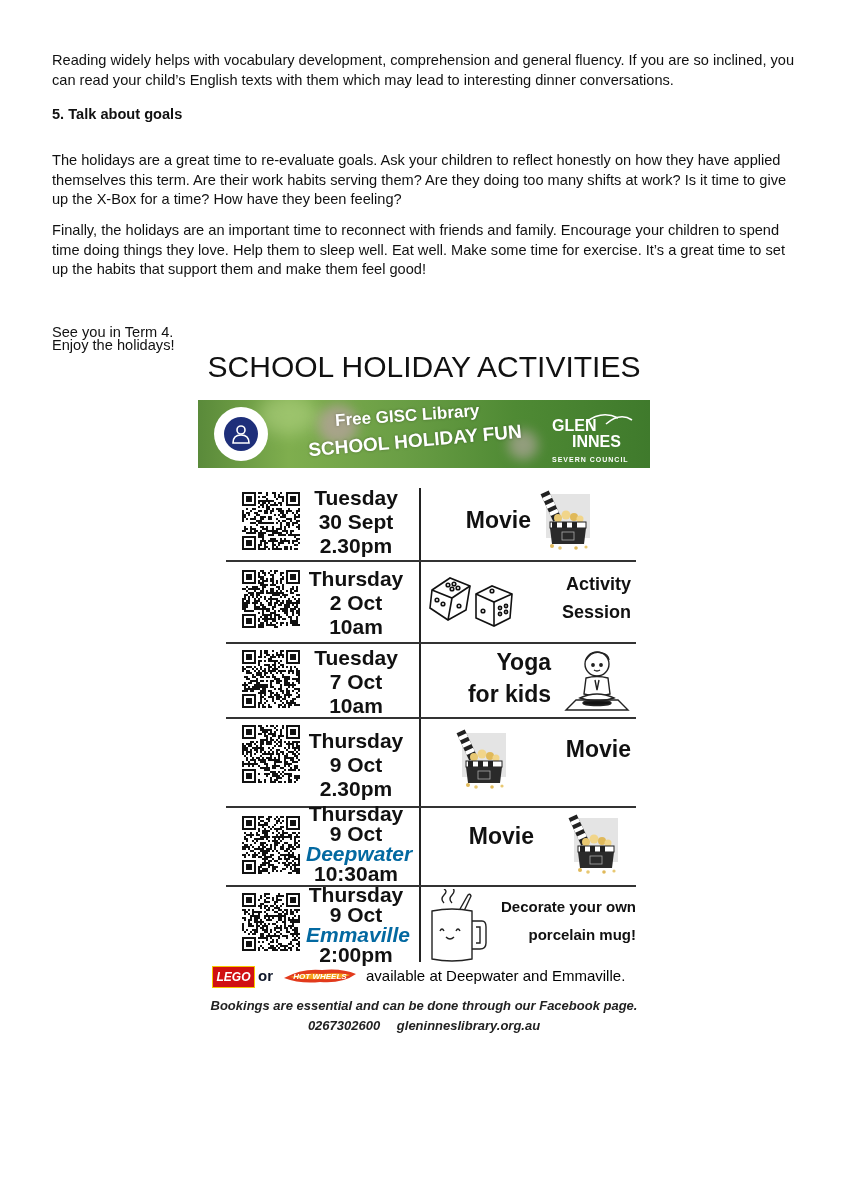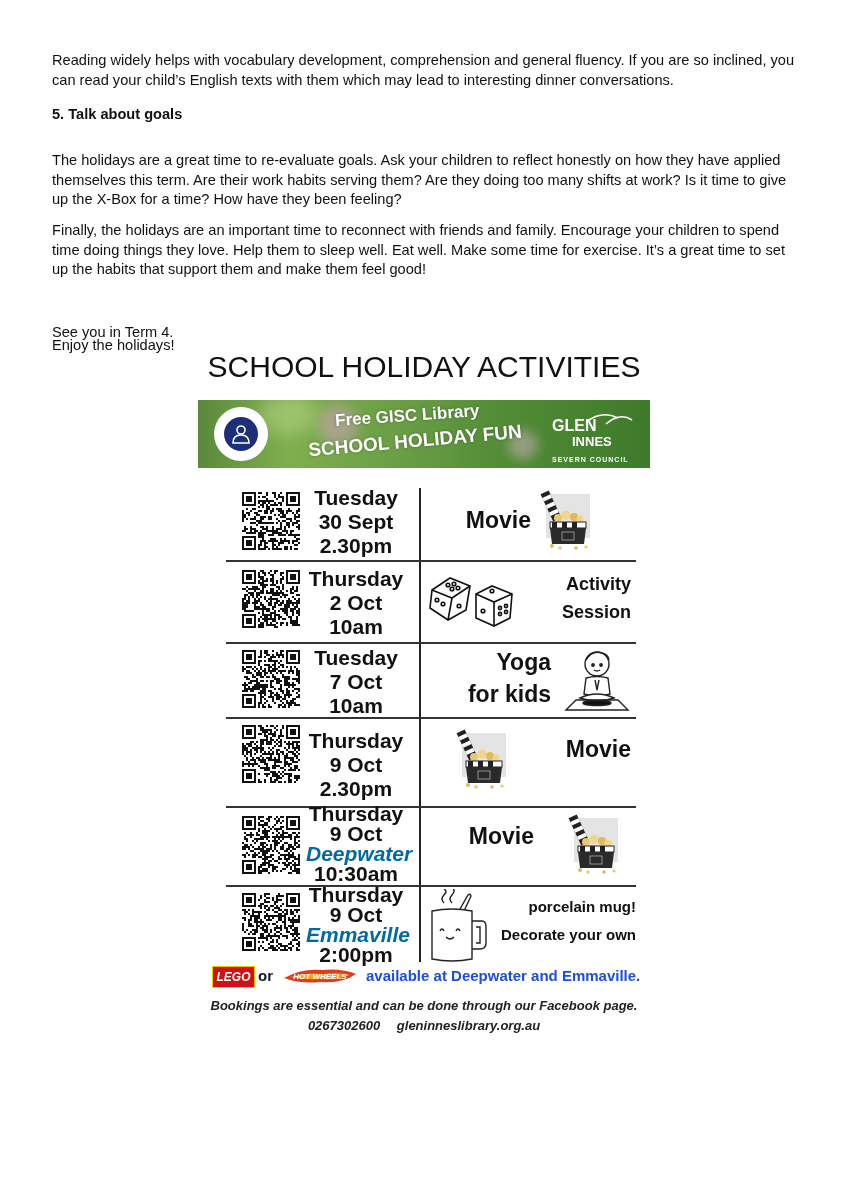--- a/index.html
+++ b/index.html
@@ -21,21 +21,21 @@
   .banner .blur1 { position:absolute; left:120px; top:5px; width:40px; height:40px; border-radius:50%; background:#d8a0c8; opacity:.5; filter: blur(6px); }
   .banner .blur2 { position:absolute; left:310px; top:30px; width:30px; height:30px; border-radius:50%; background:#e6b7d6; opacity:.45; filter: blur(6px); }
   .banner .blur3 { position:absolute; left:60px; top:-5px; width:60px; height:40px; border-radius:50%; background:#b9d88a; opacity:.5; filter: blur(8px); }
   .lib-logo { position:absolute; left:16px; top:7px; width:54px; height:54px; border-radius:50%; background:#fff;
               display:flex; align-items:center; justify-content:center; }
   .lib-logo .inner { width:34px; height:34px; border-radius:50%; background:#1e2f7a; display:flex; align-items:center; justify-content:center; }
   .banner-line1 { position:absolute; left:137px; top:6px; color:#fff; font-weight:bold; font-size:17px; transform: rotate(-4deg); text-shadow: 0 0 3px rgba(0,0,0,.3); }
   .banner-line2 { position:absolute; left:110px; top:30px; color:#fff; font-weight:bold; font-size:19px; transform: rotate(-5deg); text-shadow: 0 0 3px rgba(0,0,0,.3); }
   .council { position:absolute; left:352px; top:10px; width:90px; color:#fff; font-weight:bold; text-align:right; }
   .council .glen { font-size:16px; line-height:16px; position:absolute; left:2px; top:8px; }
-  .council .innes { font-size:13px; line-height:16px; position:absolute; left:22px; top:24px; }
+  .council .innes { font-size:16px; line-height:16px; position:absolute; left:22px; top:24px; }
   .council .sev { font-size:7px; letter-spacing:1px; position:absolute; left:2px; top:46px; }
   .council svg { position:absolute; left:34px; top:0px; }
 
   
   .sched { position: absolute; left: 226px; top: 482px; width: 410px; height: 482px; }
   .vline { position:absolute; left:193px; top:6px; width:2px; height:474px; background:#222; }
   .hline { position:absolute; left:0; width:410px; height:2px; background:#333; }
   .row { position:absolute; left:0; width:410px; }
   .qr { position:absolute; left:16px; width:58px; height:58px; }
   .date { position:absolute; left:80px; width:100px; text-align:center; font-weight:bold; font-size:21px; line-height:24px; color:#111; }
@@ -44,21 +44,21 @@
   .act.big { font-size:23px; line-height:32px; }
   .act.mid { font-size:18px; line-height:28px; }
   .act.small { font-size:15px; line-height:28px; }
   .icon { position:absolute; }
 
   .toys { position:absolute; left:212px; top:964px; width:440px; height:26px; }
   .lego { position:absolute; left:0; top:2px; width:41px; height:20px; background:#d01012; border:1px solid #f6c800;
           color:#fff; font-weight:bold; font-style:italic; font-size:12px; line-height:20px; text-align:center; }
   .or { position:absolute; left:46px; top:3px; font-weight:bold; font-size:15px; color:#0f172a; }
   .hw { position:absolute; left:70px; top:2px; width:76px; height:20px; }
-  .avail { position:absolute; left:154px; top:3px; font-weight:bold; font-size:15px; color:#1d4ed8; }
+  .avail { position:absolute; left:154px; top:3px; font-weight:normal; font-size:15px; color:#000000; }
   .book { position:absolute; left:0; top:998px; width:848px; text-align:center; font-style:italic; font-weight:bold; font-size:13px; color:#222; }
   .contact { position:absolute; left:0; top:1018px; width:848px; text-align:center; font-style:italic; font-weight:bold; font-size:13px; color:#222; word-spacing:1px; }
   .contact span { margin: 0 6px; }
 </style>
 </head>
 <body>
 
 <p class="p p1">Reading widely helps with vocabulary development, comprehension and general fluency. If you are so inclined, you can read your child’s English texts with them which may lead to interesting dinner conversations.</p>
 <p class="p h5">5. Talk about goals</p>
 <p class="p p2">The holidays are a great time to re-evaluate goals. Ask your children to reflect honestly on how they have applied themselves this term. Are their work habits serving them? Are they doing too many shifts at work? Is it time to give up the X-Box for a time? How have they been feeling?</p>
@@ -2258,22 +2258,22 @@
         <path d="M34 20 L42 6 Q44 4 45 7 L38 22"></path>
         <path d="M6 22 Q26 18 46 22 L46 70 Q26 74 6 70 Z" fill="#fff"></path>
         <path d="M46 32 L56 32 Q60 32 60 38 L60 54 Q60 60 54 60 L46 60"></path>
         <path d="M50 38 L54 38 L54 54 L50 54"></path>
         <path d="M14 42 Q16 38 18 42"></path>
           <path d="M30 42 Q32 38 34 42"></path>
         <path d="M20 48 Q24 52 28 48"></path>
       </g>
     </svg>
     <div class="act small" style="left:262px; top:6px; width:148px">
+      <div>Decorate your own</div>
       <div>porcelain mug!</div>
-      <div>Decorate your own</div>
     </div>
   </div>
 </div>
 
 <div class="toys">
   <div class="lego">LEGO</div>
   <span class="or">or</span>
   <svg class="hw" viewBox="0 0 76 20">
     <path d="M2 12 Q20 2 40 4 Q60 2 74 8 Q60 18 38 16 Q18 18 2 12 Z" fill="#e23a1c"></path>
     <path d="M8 11 Q24 6 40 8 Q58 6 68 9 Q56 14 38 13 Q22 14 8 11 Z" fill="#f6a21a"></path>

